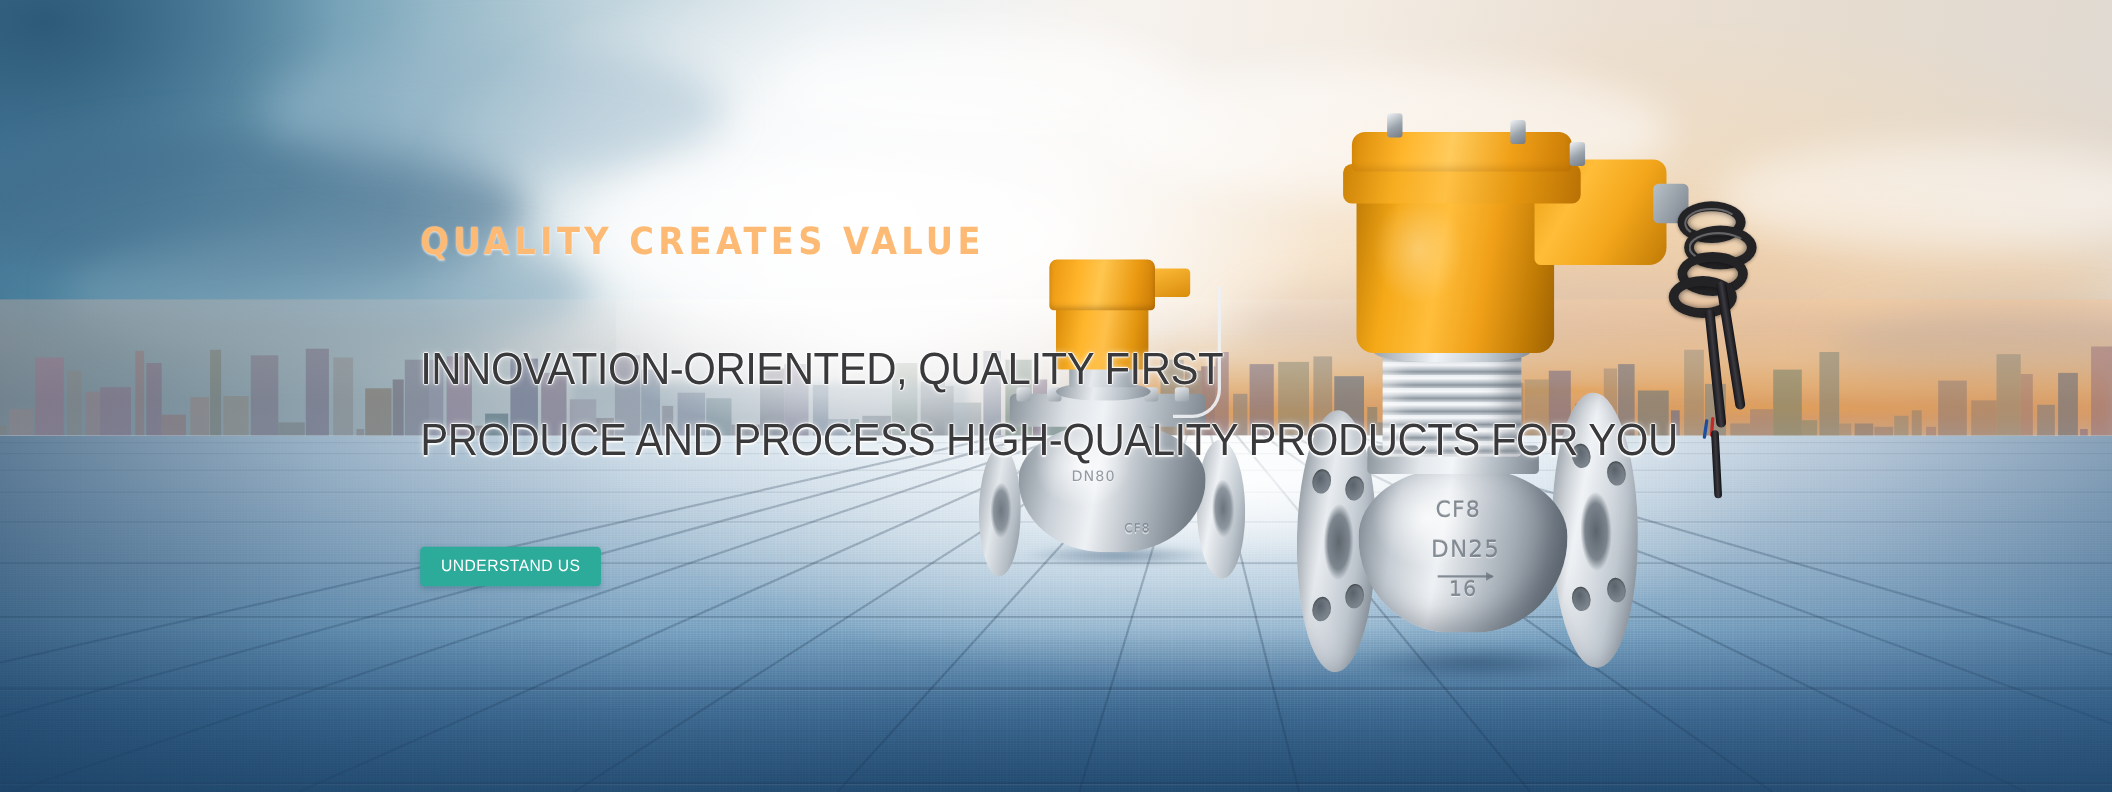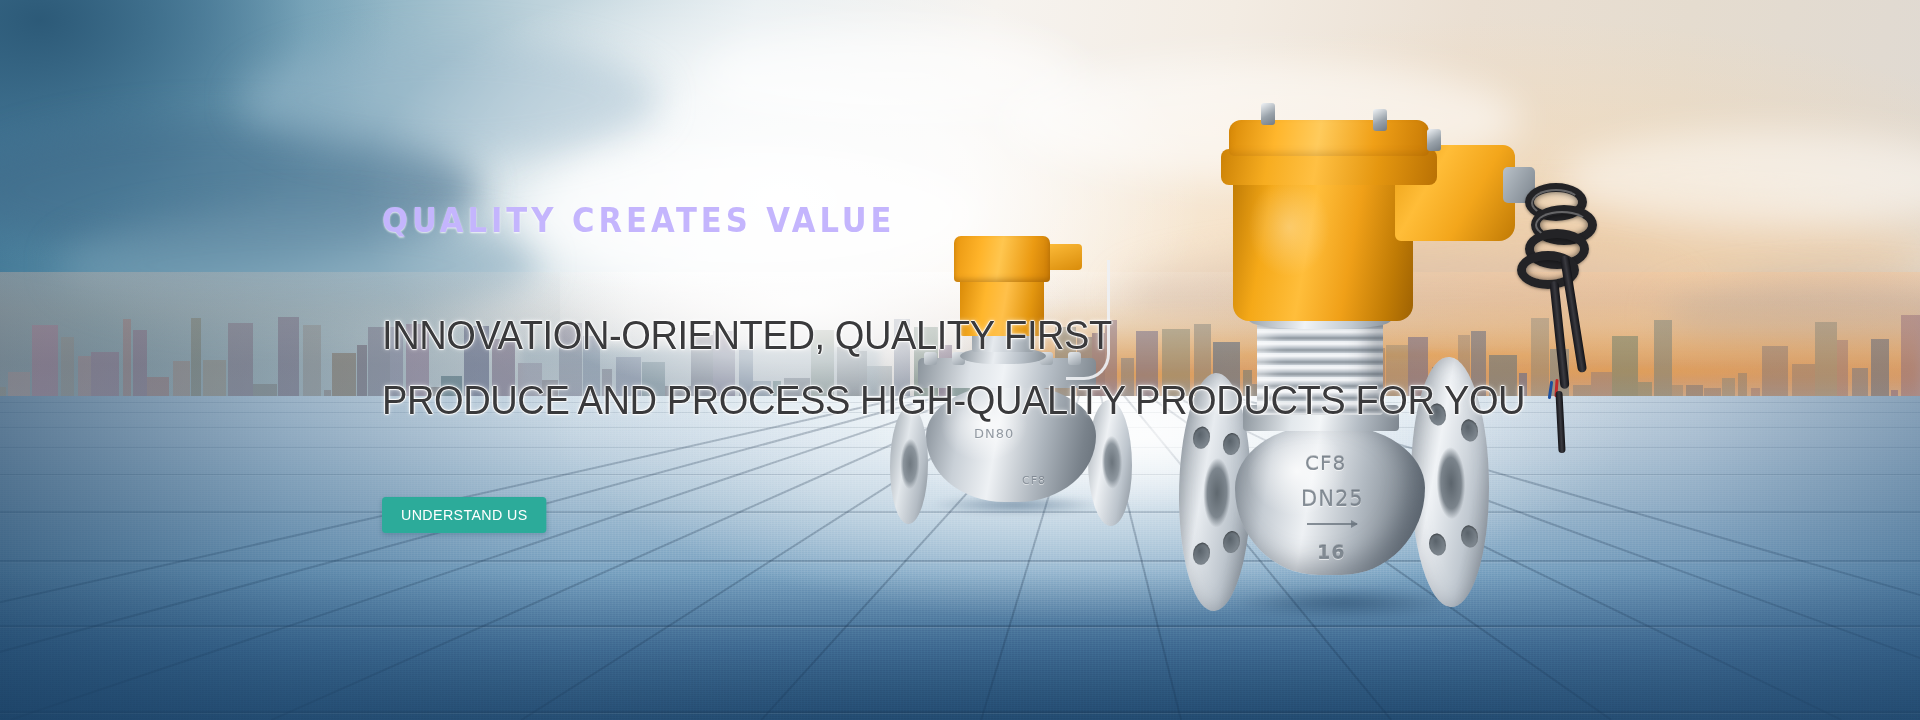--- a/index.html
+++ b/index.html
@@ -164,21 +164,21 @@
   }
 
   
   .copy { position:absolute; left:382px; top:0; width:1180px; }
 
   .headline {
     position:absolute; top:200px; left:0;
     font-size:34px;
     font-weight:bold;
     letter-spacing:4px;
-    color:#c4b5fd;
+    color:#fdba74;
     font-family:"DejaVu Sans", sans-serif;
     font-stretch:condensed;
     white-space:nowrap;
     text-shadow:0 1px 2px rgba(255,255,255,.85);
   }
 
   .subline {
     position:absolute; left:0;
     font-size:41px;
     font-weight:normal;
@@ -631,21 +631,21 @@
       <div class="vl-hole" style="left:18px; top:48px;"></div>
       <div class="vl-hole" style="left:18px; top:178px;"></div>
       <div class="vl-hole" style="left:50px; top:60px;"></div>
       <div class="vl-hole" style="left:50px; top:166px;"></div>
     </div>
 
     <div class="vl-belly">
       <div class="vl-text" style="left:70px; top:26px; font-size:20px;">CF8</div>
       <div class="vl-text" style="left:66px; top:62px; font-size:21px;">DN25</div>
       <div class="vl-arrow" style="left:72px; top:98px; width:50px;"></div>
-      <div class="vl-text" style="left:82px; top:116px; font-size:19px;font-weight:bold;">16</div>
+      <div class="vl-text" style="left:82px; top:100px; font-size:19px;">16</div>
     </div>
 
     <div class="vl-bonnet"></div>
     <div class="vl-bellows"></div>
     <div class="vl-bellows-top"></div>
 
     <div class="vl-barrel"></div>
     <div class="vl-arm"></div>
     <div class="vl-gland"></div>
     <div class="vl-cap-mid"></div>

